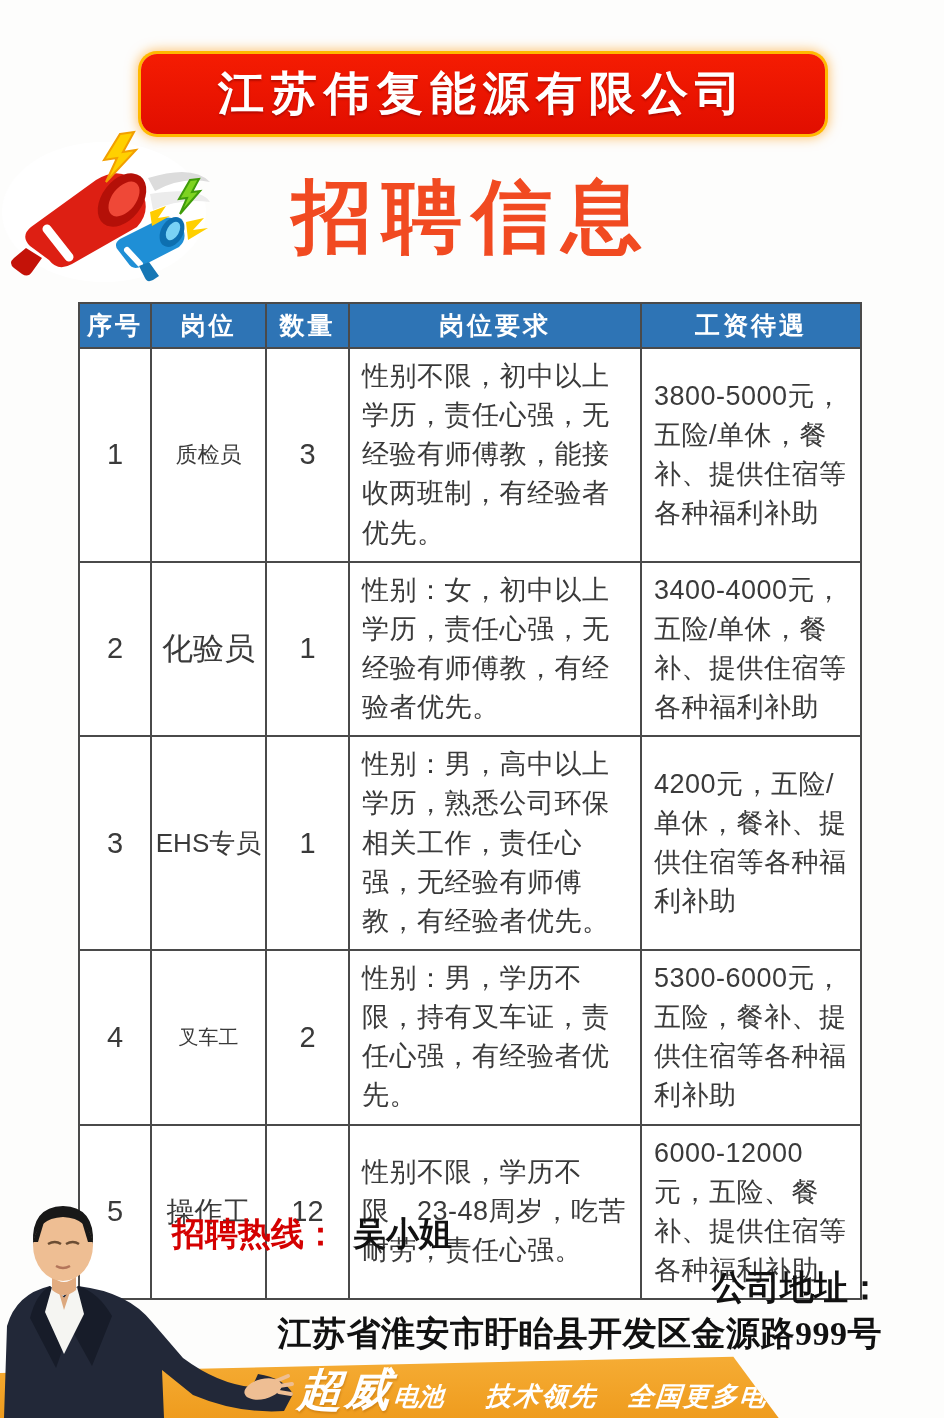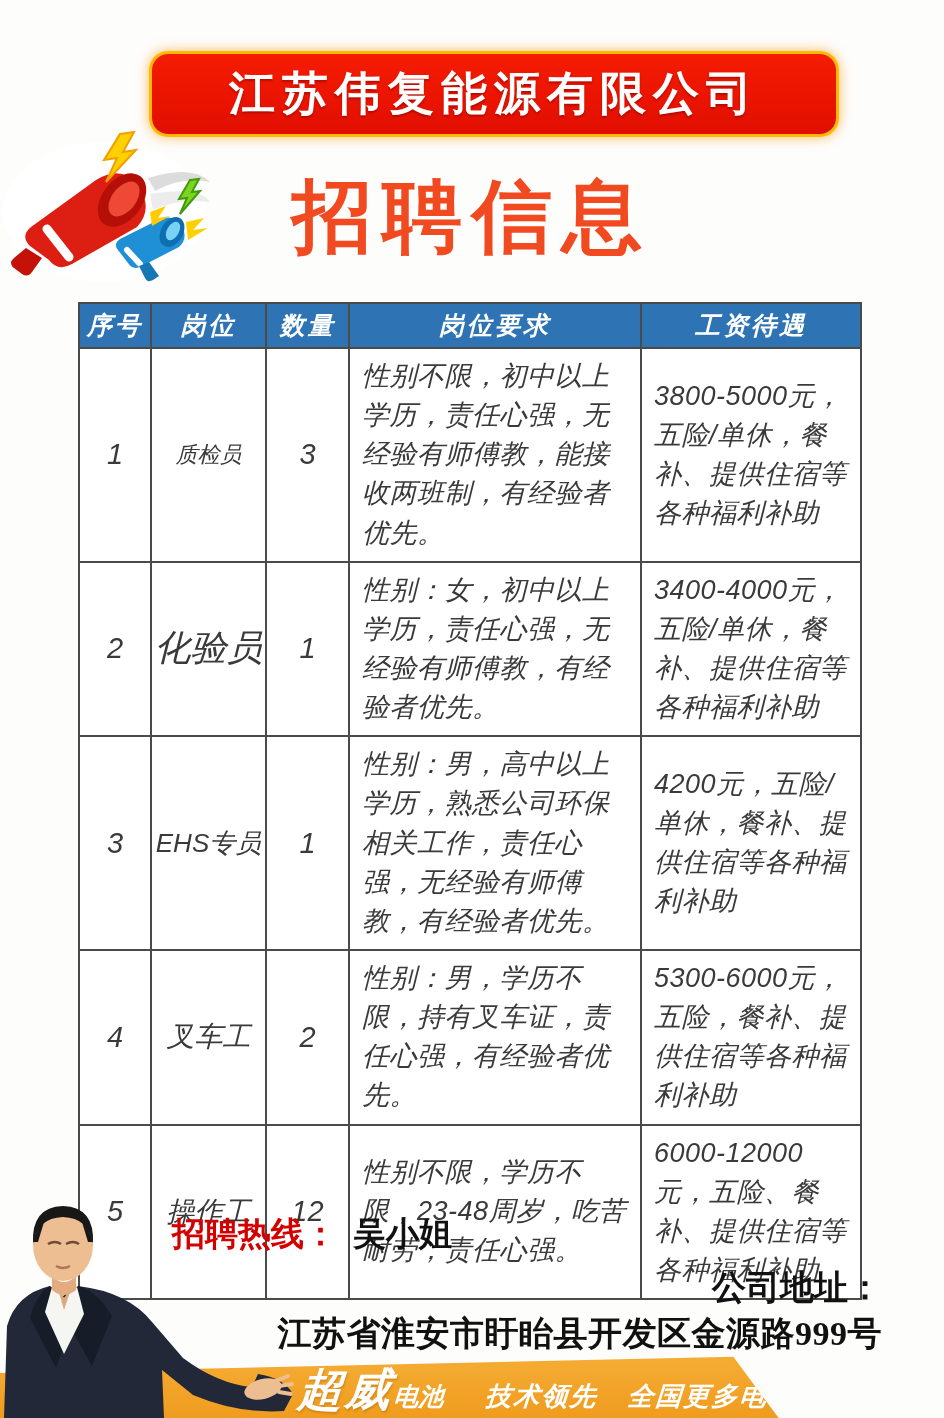--- a/index.html
+++ b/index.html
@@ -3,21 +3,21 @@
 <meta charset="utf-8">
 <style>
   html,body{margin:0;padding:0;background:#e9e9e9;}
   .page{
     position:relative;width:944px;height:1418px;margin:0 auto;
     background:#fdfdfc;overflow:hidden;
     font-family:"Liberation Sans","DejaVu Sans",sans-serif;
   }
   
   .company-banner{
-    position:absolute;left:152px;top:54px;width:684px;height:80px;
+    position:absolute;left:141px;top:54px;width:684px;height:80px;
     background:linear-gradient(180deg,#f51c02,#e10e00);
     border-radius:16px;
     box-shadow:0 0 0 3px #ffb900,0 0 12px 4px rgba(255,150,0,.55);
     display:flex;align-items:center;justify-content:center;
   }
   .company-banner span{
     color:#ffffff;font-size:46px;font-weight:900;letter-spacing:7px;
     font-family:"Liberation Serif","DejaVu Serif",serif;
     text-shadow:0 2px 2px rgba(120,0,0,.45);white-space:nowrap;
   }
@@ -25,21 +25,21 @@
   .megaphone{position:absolute;left:0px;top:126px;width:218px;height:160px;}
   
   .main-title{
     position:absolute;left:0;top:164px;width:944px;text-align:center;
     font-size:80px;font-weight:900;color:#f14a21;letter-spacing:10px;
     font-family:"Liberation Serif","DejaVu Serif",serif;
   }
   
   table.jobs{
     position:absolute;left:78px;top:302px;width:782px;
-    border-collapse:collapse;table-layout:fixed;background:#ffffff;font-style:italic;
+    border-collapse:collapse;table-layout:fixed;background:#ffffff;
   }
   table.jobs th,table.jobs td{border:2px solid #4a4a4a;}
   table.jobs th{
     background:#2e74b5;color:#ffffff;font-size:25px;font-weight:700;
     letter-spacing:3px;height:43px;text-align:center;padding:0;
   }
   table.jobs td{color:#3a3a3a;}
   td.cell-center{text-align:center;font-size:29px;}
   td.cell-text{font-size:27px;line-height:1.45;padding:8px 10px 8px 12px;vertical-align:middle;letter-spacing:0.5px;}
   tr.r1{height:155px;} tr.r2{height:164px;} tr.r3{height:172px;} tr.r4{height:164px;} tr.r5{height:162px;}
@@ -127,35 +127,35 @@
     <tbody>
       <tr class="r1">
         <td class="cell-center">1</td>
         <td class="cell-center" style="font-size:22px">质检员</td>
         <td class="cell-center">3</td>
         <td class="cell-text">性别不限，初中以上学历，责任心强，无经验有师傅教，能接收两班制，有经验者优先。</td>
         <td class="cell-text">3800-5000元，五险/单休，餐补、提供住宿等各种福利补助</td>
       </tr>
       <tr class="r2">
         <td class="cell-center">2</td>
-        <td class="cell-center" style="font-size:36px">化验员</td>
+        <td class="cell-center" style="font-size:31px">化验员</td>
         <td class="cell-center">1</td>
         <td class="cell-text">性别：女，初中以上学历，责任心强，无经验有师傅教，有经验者优先。</td>
         <td class="cell-text">3400-4000元，五险/单休，餐补、提供住宿等各种福利补助</td>
       </tr>
       <tr class="r3">
         <td class="cell-center">3</td>
         <td class="cell-center" style="font-size:26px">EHS专员</td>
         <td class="cell-center">1</td>
         <td class="cell-text">性别：男，高中以上学历，熟悉公司环保相关工作，责任心强，无经验有师傅教，有经验者优先。</td>
         <td class="cell-text">4200元，五险/单休，餐补、提供住宿等各种福利补助</td>
       </tr>
       <tr class="r4">
         <td class="cell-center">4</td>
-        <td class="cell-center" style="font-size:28px">叉车工</td>
+        <td class="cell-center" style="font-size:20px">叉车工</td>
         <td class="cell-center">2</td>
         <td class="cell-text">性别：男，学历不限，持有叉车证，责任心强，有经验者优先。</td>
         <td class="cell-text">5300-6000元，五险，餐补、提供住宿等各种福利补助</td>
       </tr>
       <tr class="r5">
         <td class="cell-center">5</td>
         <td class="cell-center" style="font-size:28px">操作工</td>
         <td class="cell-center">12</td>
         <td class="cell-text">性别不限，学历不限，23-48周岁，吃苦耐劳，责任心强。</td>
         <td class="cell-text">6000-12000元，五险、餐补、提供住宿等各种福利补助</td>

